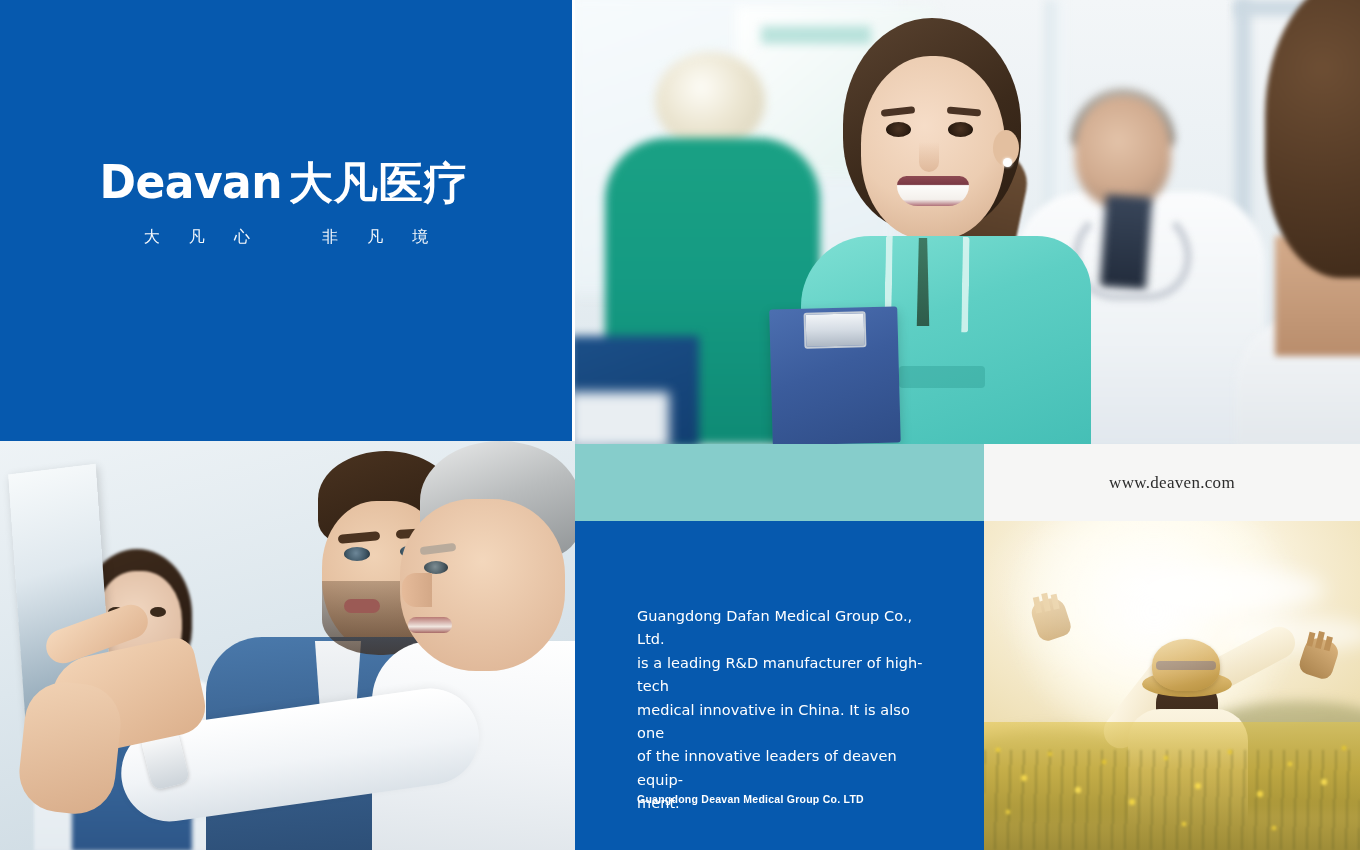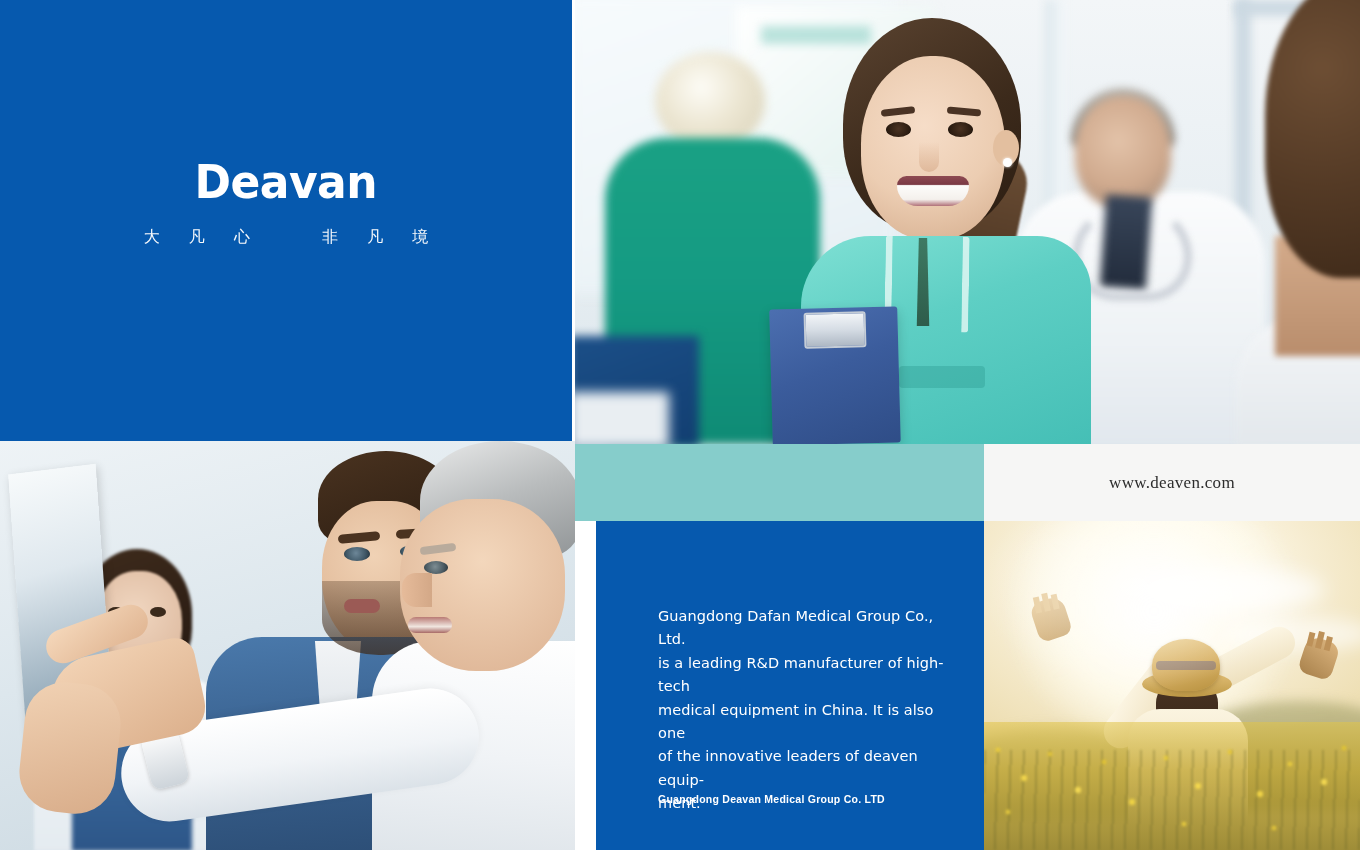--- a/index.html
+++ b/index.html
@@ -437,21 +437,21 @@
   }
   .url-text {
     font-family:Liberation Serif, serif;
     font-size:17px;
     color:#2c2c2c;
     letter-spacing:.3px;
   }
 
   
   .text-panel {
-    position:absolute; left:596px; top:521px; width:409px; height:329px;
+    position:absolute; left:575px; top:521px; width:409px; height:329px;
     background:#0659AE;
   }
   .body-copy {
     position:absolute; left:62px; top:84px; width:300px;
     color:#ffffff;
     font-family:"DejaVu Sans", sans-serif;
     font-size:14.5px;
     line-height:23.4px;
     letter-spacing:.05px;
   }
@@ -620,20 +620,21 @@
 </style>
 </head>
 <body>
 
 <div class="board">
 
   <div class="brand-panel">
     <div class="logo-lockup">
       <div class="logo-row">
         <span class="logo-word">Deavan</span>
+        <span class="logo-cn">大凡医疗</span>
       </div>
       <div class="logo-tagline">
         <span>大 凡 心</span>
         <span class="tagline-gap"></span>
         <span>非 凡 境</span>
       </div>
     </div>
   </div>
 
   <div class="photo-clinic">
@@ -712,21 +713,21 @@
   <div class="teal-band"></div>
 
   <div class="url-strip">
     <span class="url-text">www.deaven.com</span>
   </div>
 
   <div class="text-panel">
     <div class="body-copy">
       <p>Guangdong Dafan Medical Group Co., Ltd.</p>
       <p>is a leading R&amp;D manufacturer of high-tech</p>
-      <p>medical equipment in China. It is also one</p>
+      <p>medical innovative in China. It is also one</p>
       <p>of the innovative leaders of deaven equip-</p>
       <p>ment.</p>
     </div>
     <div class="company-footer">Guangdong Deavan Medical Group Co. LTD</div>
   </div>
 
   <div class="photo-field">
     <div class="pf-sky"></div>
     <div class="pf-glow"></div>
     <div class="pf-cloud1"></div>

